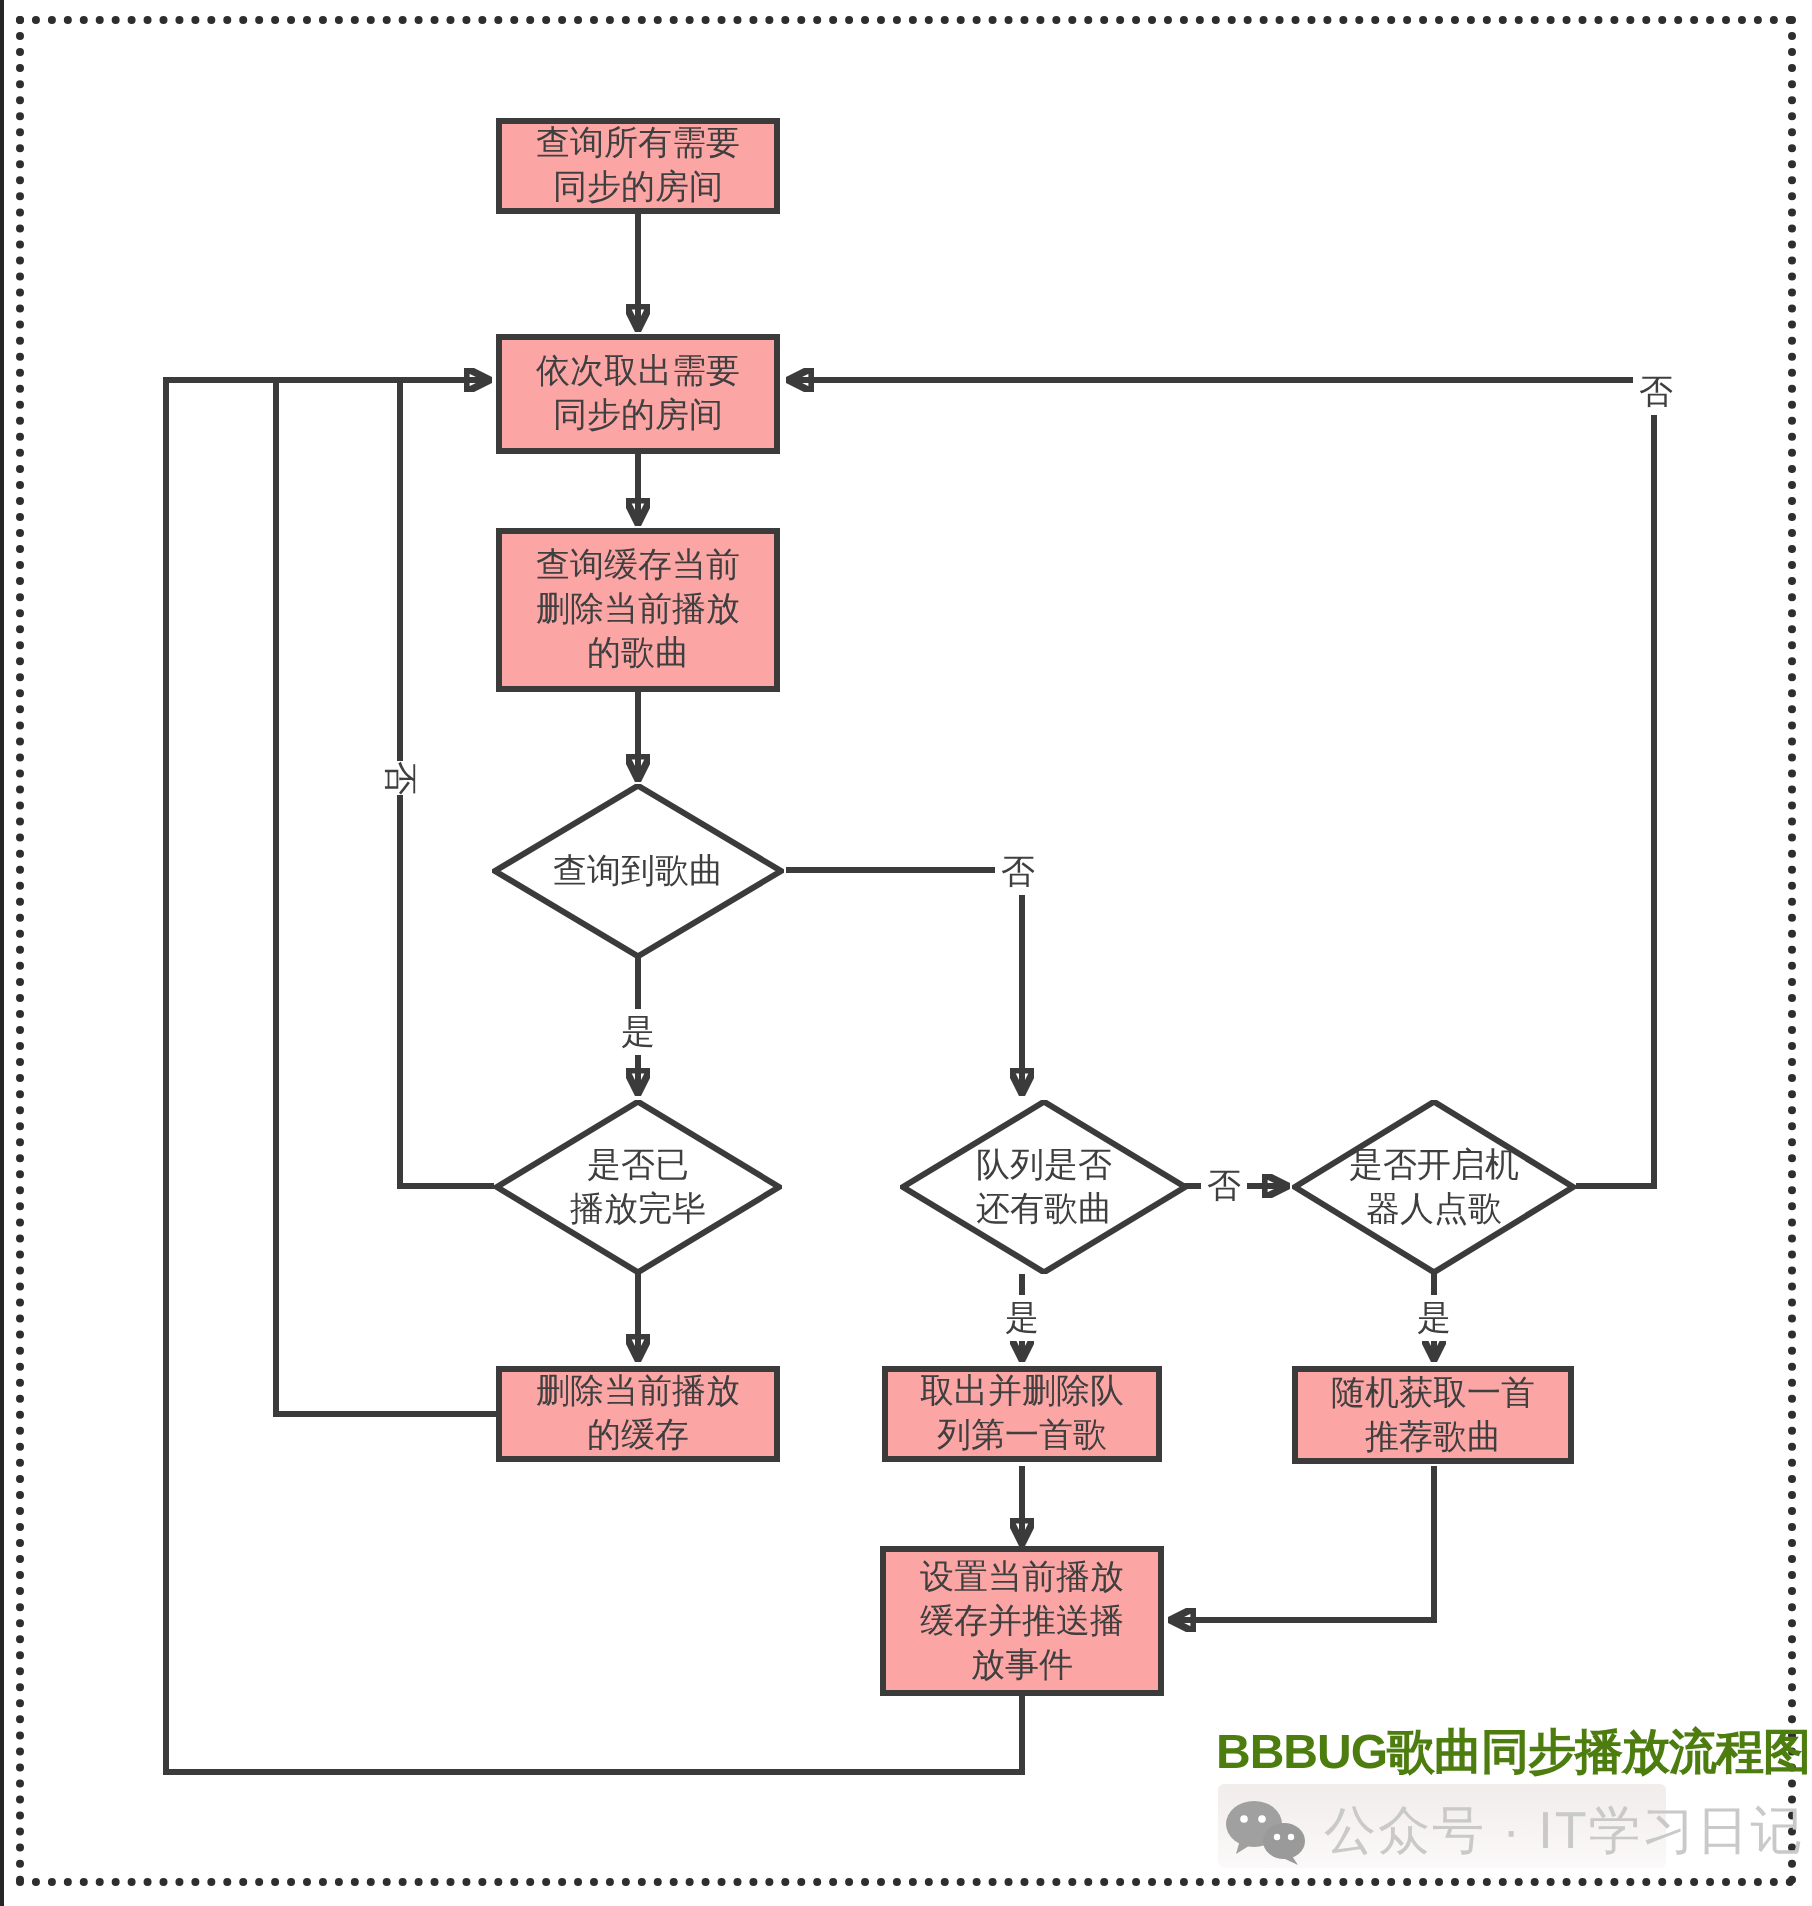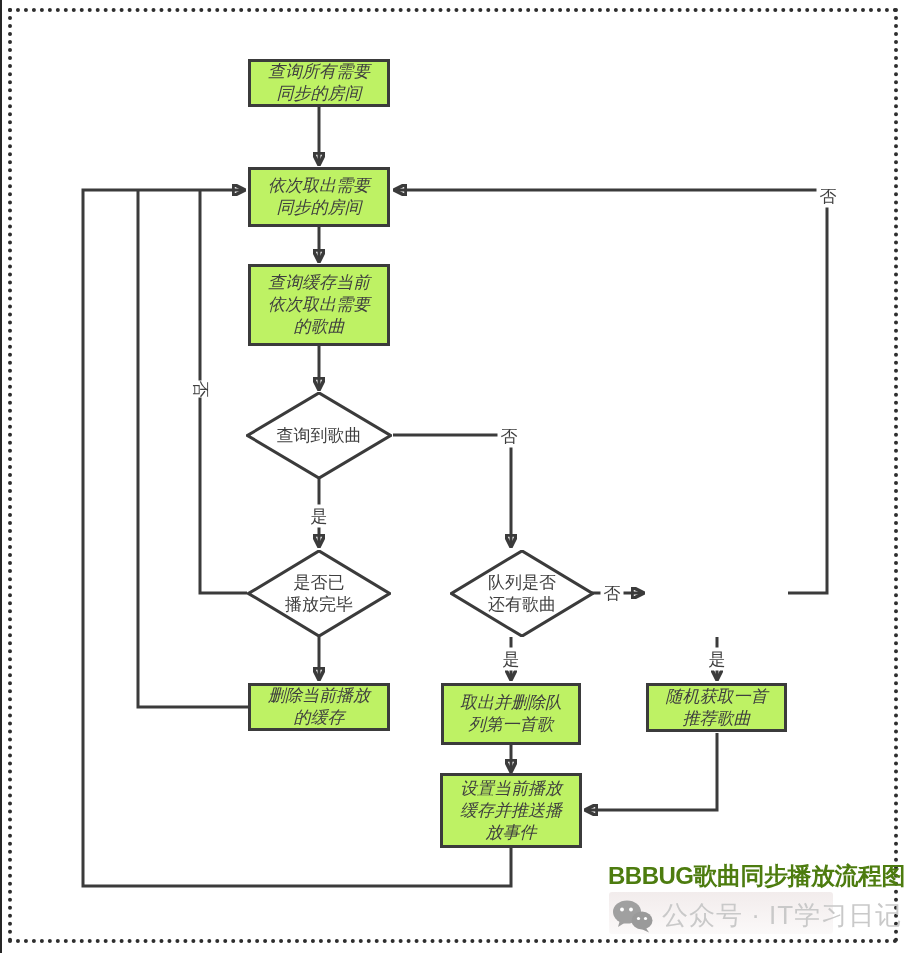--- a/index.html
+++ b/index.html
@@ -4,21 +4,21 @@
 <style>
   html,body{margin:0;padding:0;background:#ffffff;}
   body{width:906px;height:953px;font-family:"Liberation Sans","DejaVu Sans",sans-serif;}
   .canvas{position:relative;width:906px;height:953px;background:#ffffff;overflow:hidden;}
   .left-edge{position:absolute;left:0;top:0;width:2px;height:100%;background:#262626;}
   .dotted-frame{position:absolute;left:8px;top:8px;right:8px;bottom:10px;border:4px dotted #2e2e2e;pointer-events:none;}
   .wires{position:absolute;left:0;top:0;}
   .wires path{fill:none;stroke:#3b3b3b;stroke-width:3;}
   .node{position:absolute;display:flex;align-items:center;justify-content:center;
         text-align:center;color:#3f3f3f;font-size:17px;line-height:22px;box-sizing:border-box;}
-  .box{background:#bef264;border:3px solid #3b3b3b;font-style:italic;}
+  .box{background:#fca5a5;border:3px solid #3b3b3b;}
   .diamond{background:transparent;}
   .diamond svg{position:absolute;left:0;top:0;width:100%;height:100%;}
   .diamond polygon{fill:#ffffff;stroke:#3b3b3b;stroke-width:3;vector-effect:non-scaling-stroke;}
   .nlabel{position:relative;white-space:pre-line;z-index:2;}
   .elabel{position:absolute;transform:translate(-50%,-50%);background:#ffffff;
           color:#3f3f3f;font-size:17px;padding:0 3px;z-index:3;}
   .elabel.rot{transform:translate(-50%,-50%) rotate(90deg);padding:3px 0;}
   .diagram-title{position:absolute;left:608px;top:860px;width:285px;text-align:center;
           color:#4d7c0f;font-size:24px;font-weight:bold;letter-spacing:-0.5px;white-space:nowrap;z-index:4;}
   .wm-band{position:absolute;left:609px;top:892px;width:224px;height:42px;
@@ -62,21 +62,21 @@
 同步的房间</span>
   </div>
 
   <div class="node box" style="left:248px;top:167px;width:142px;height:60px;">
     <span class="nlabel">依次取出需要
 同步的房间</span>
   </div>
 
   <div class="node box" style="left:248px;top:264px;width:142px;height:82px;">
     <span class="nlabel">查询缓存当前
-依次取出需要
+删除当前播放
 的歌曲</span>
   </div>
 
   <div class="node diamond" style="left:246px;top:392px;width:146px;height:87px;">
     <svg viewBox="0 0 100 100" preserveAspectRatio="none">
       <polygon points="50,1 99,50 50,99 1,50"></polygon>
     </svg>
     <span class="nlabel">查询到歌曲</span>
   </div>
 
@@ -94,22 +94,29 @@
   </div>
 
   <div class="node diamond" style="left:450px;top:550px;width:144px;height:87px;">
     <svg viewBox="0 0 100 100" preserveAspectRatio="none">
       <polygon points="50,1 99,50 50,99 1,50"></polygon>
     </svg>
     <span class="nlabel">队列是否
 还有歌曲</span>
   </div>
 
+  <div class="node diamond" style="left:646px;top:550px;width:142px;height:87px;">
+    <svg viewBox="0 0 100 100" preserveAspectRatio="none">
+      <polygon points="50,1 99,50 50,99 1,50"></polygon>
+    </svg>
+    <span class="nlabel">是否开启机
+器人点歌</span>
+  </div>
 
-  <div class="node box" style="left:441px;top:683px;width:140px;height:62px;">
+  <div class="node box" style="left:441px;top:683px;width:140px;height:48px;">
     <span class="nlabel">取出并删除队
 列第一首歌</span>
   </div>
 
   <div class="node box" style="left:440px;top:773px;width:142px;height:75px;">
     <span class="nlabel">设置当前播放
 缓存并推送播
 放事件</span>
   </div>
 

